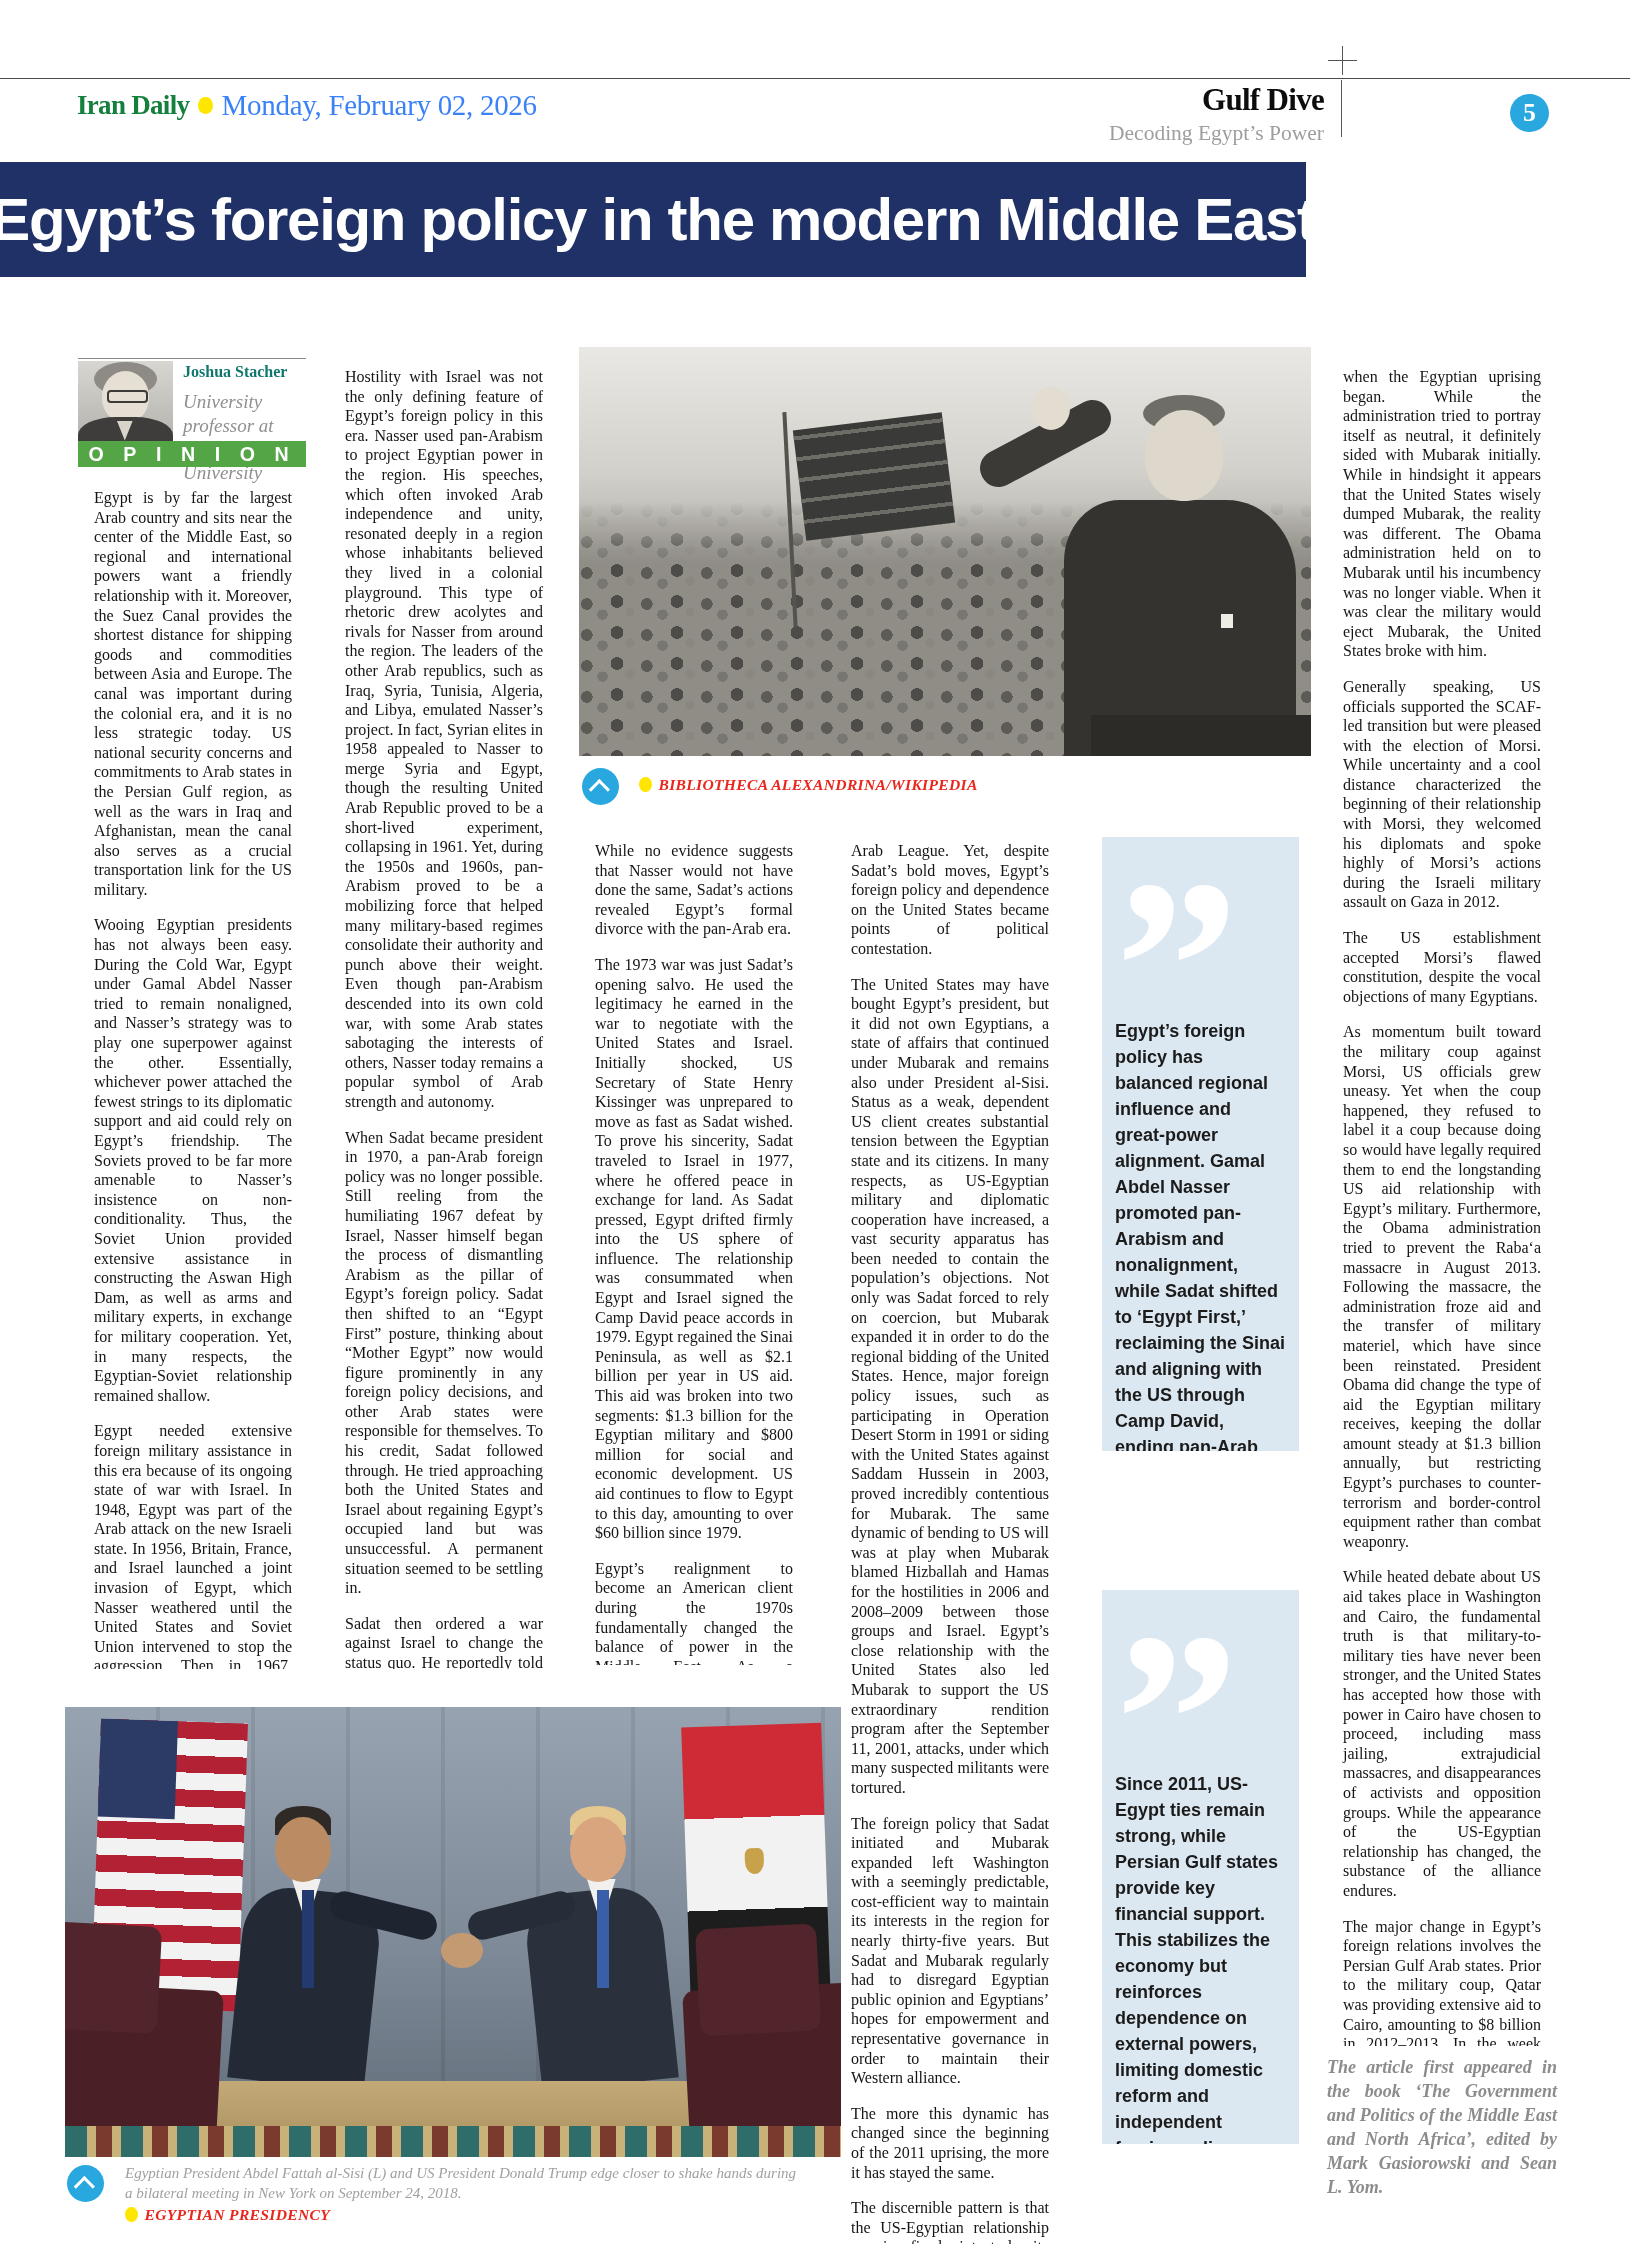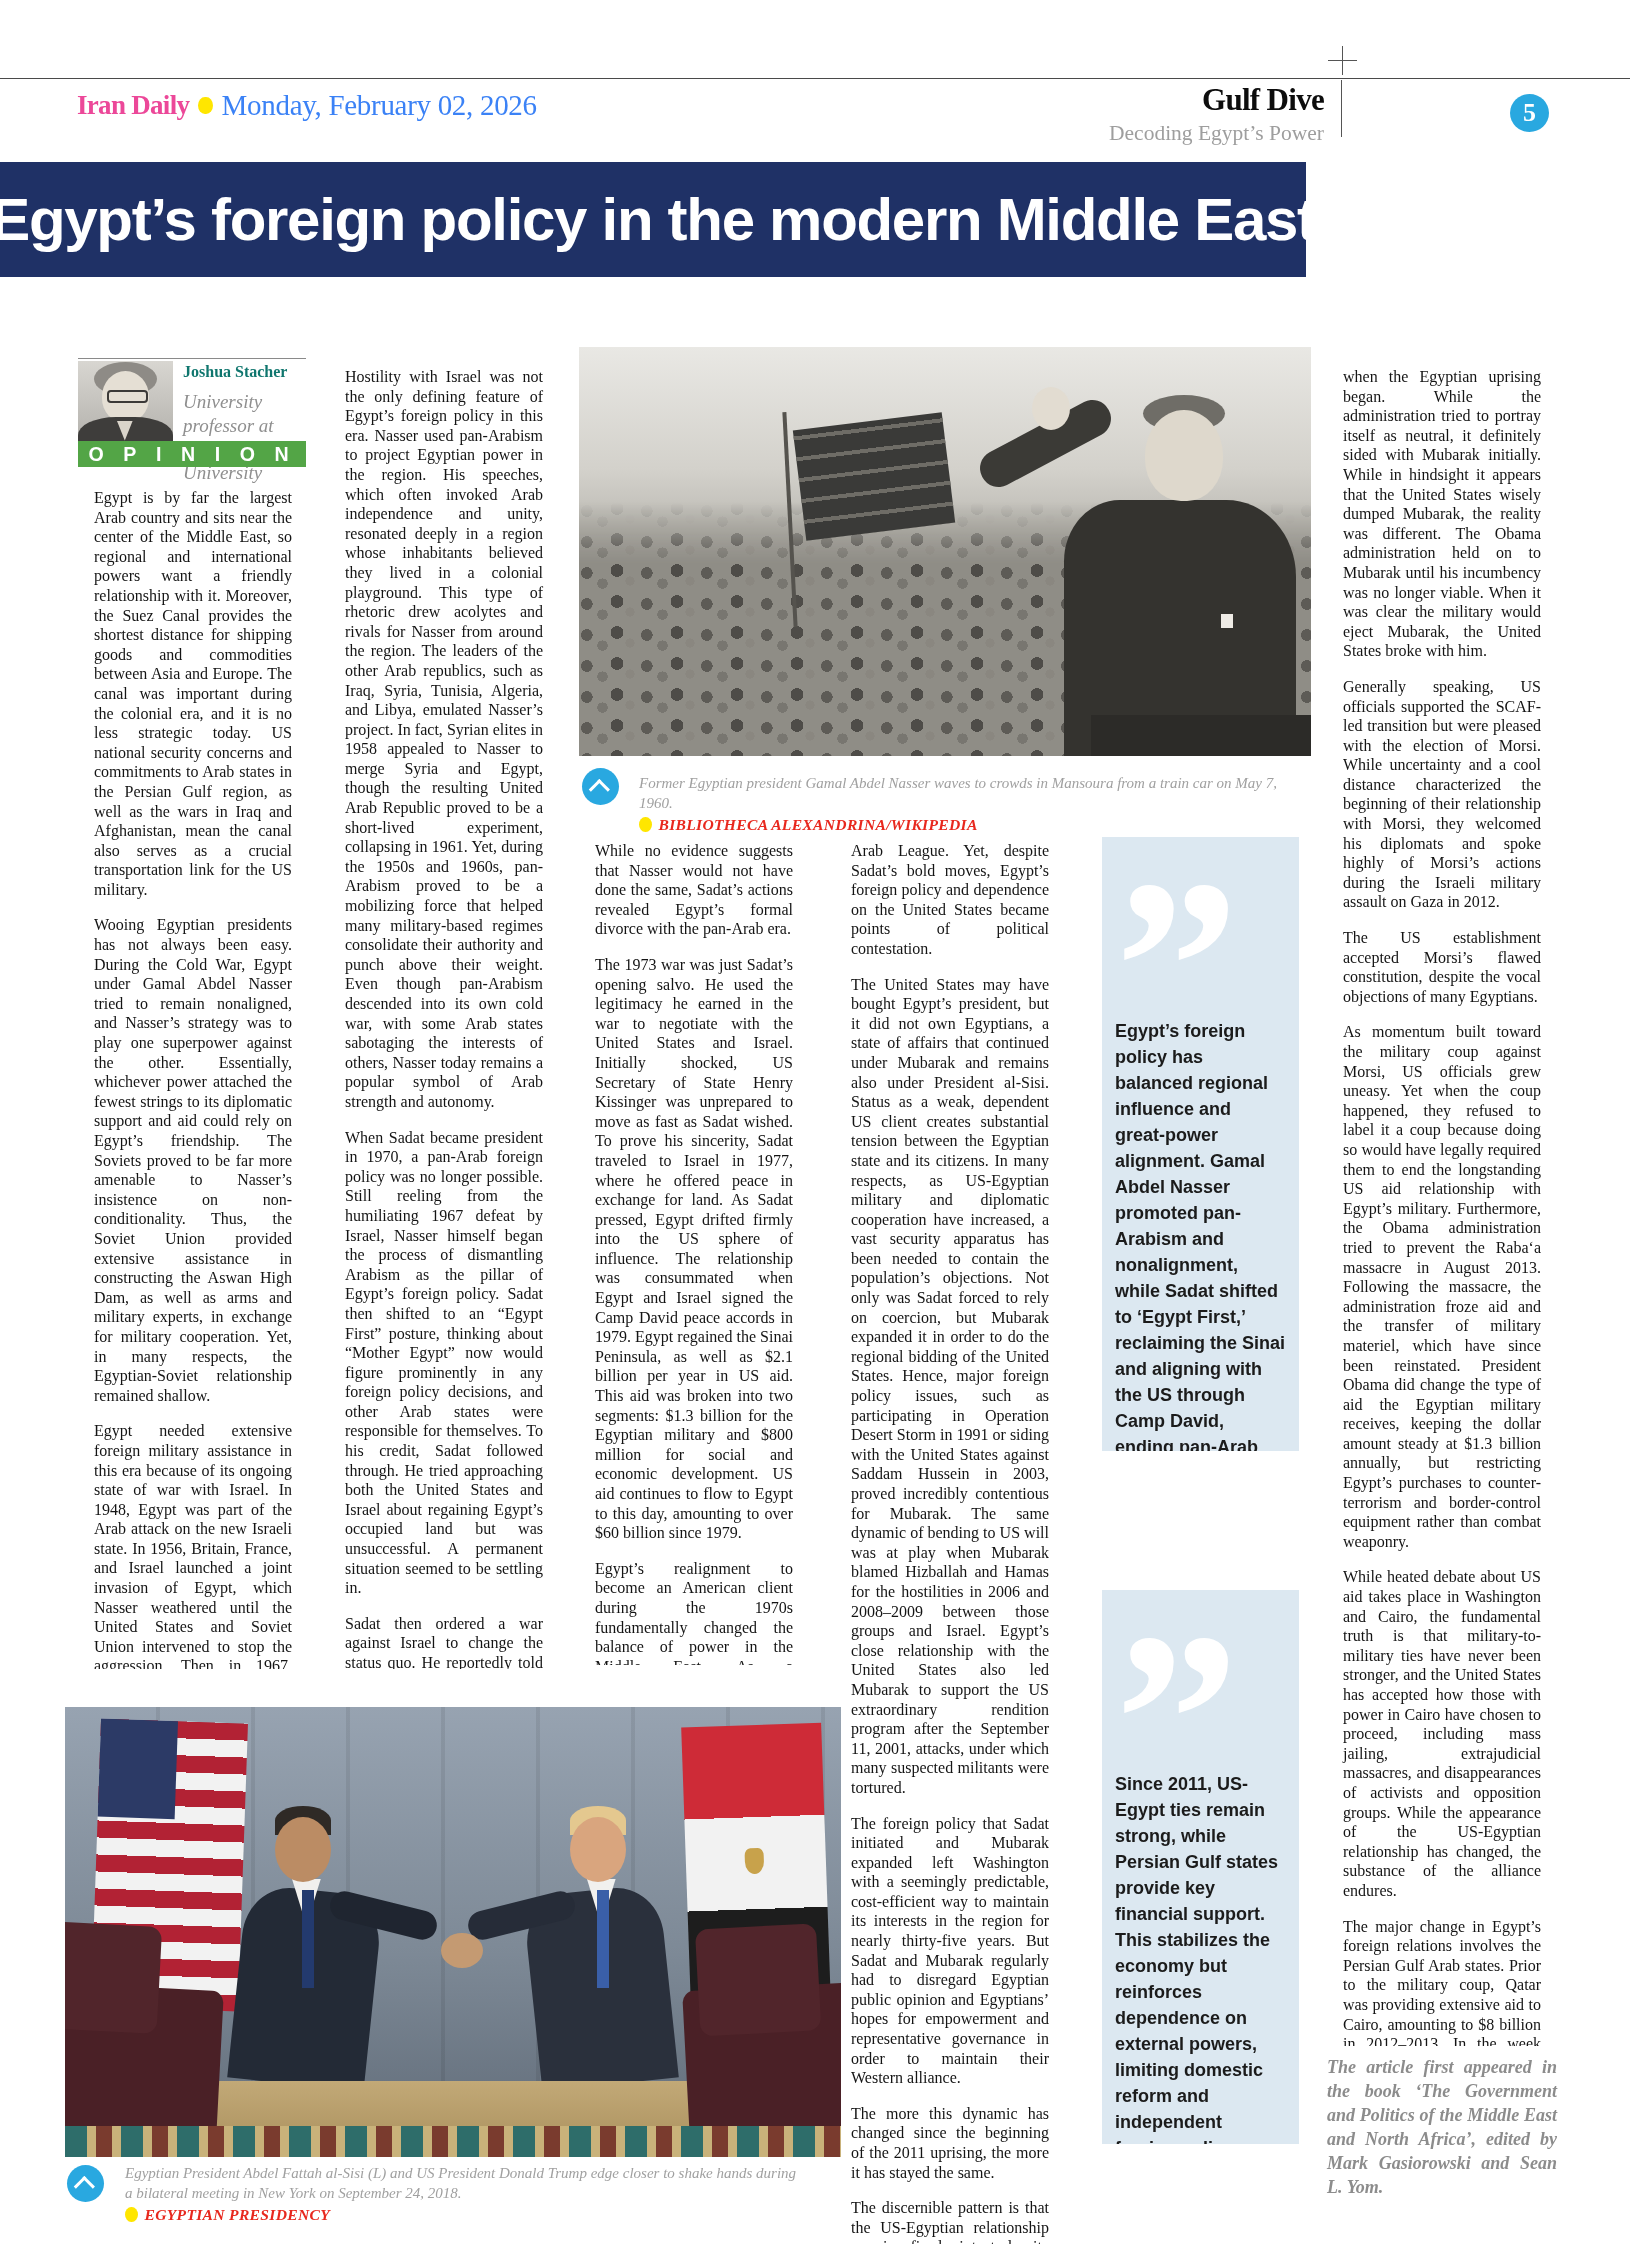--- a/index.html
+++ b/index.html
@@ -11,21 +11,21 @@
     color:#141414;
     overflow:hidden;
   }
   
   .top-rule{position:absolute;left:0;top:78px;width:1630px;height:1.3px;background:#4a4a4a;}
   .plus-mark{position:absolute;left:1328px;top:46px;width:29px;height:29px;}
   .plus-mark::before{content:"";position:absolute;left:13.7px;top:0;width:1.3px;height:29px;background:#555;}
   .plus-mark::after{content:"";position:absolute;left:0;top:13.7px;width:29px;height:1.3px;background:#555;}
   .vert-rule{position:absolute;left:1341px;top:80px;width:1.3px;height:57px;background:#555;}
   .brand-row{position:absolute;left:77px;top:89px;display:flex;align-items:center;gap:9px;}
-  .brand{font-weight:bold;font-size:27px;color:#ec4899;letter-spacing:-0.7px;}
+  .brand{font-weight:bold;font-size:27px;color:#15803d;letter-spacing:-0.7px;}
   .ydot{width:14.3px;height:17.6px;border-radius:50%;background:#ffe600;flex:0 0 auto;}
   .issue-date{font-size:29px;color:#3b82f6;letter-spacing:-0.3px;}
   .section-block{position:absolute;right:306px;top:82px;text-align:right;}
   .section-title{font-weight:bold;font-size:31px;color:#0d0d0d;letter-spacing:-0.7px;}
   .section-sub{font-size:21.5px;color:#9e9e9e;margin-top:2.6px;}
   .page-badge{position:absolute;left:1510px;top:94px;width:39px;height:38px;border-radius:50%;
     background:#29a8e0;color:#fff;display:flex;align-items:center;justify-content:center;
     font-weight:bold;font-size:26px;}
   
   .banner{position:absolute;left:0;top:162px;width:1306px;height:115px;background:#1f3166;
@@ -208,21 +208,20 @@
     <div class="n-hand"></div>
     <div class="n-hair"></div>
     <div class="n-head"></div>
     <div class="n-square"></div>
   </div>
   <div class="train-edge"></div>
 </div>
 
 <div class="chev" style="left:582px;top:768px;"></div>
 <div class="cap-block" style="left:639px;top:773px;width:659px;">
-  <div class="cap-text">Former Egyptian president Gamal Abdel Nasser waves to crowds in Mansoura from a train car on May 7, 1960.</div>
   <div class="credit-row">
     <span class="credit-dot"></span>
     <span class="credit">BIBLIOTHECA ALEXANDRINA/WIKIPEDIA</span>
   </div>
 </div>
 
 <div class="quote q1">
   <span class="qmark"></span>
   <div class="qtext">Egypt’s foreign policy has balanced regional influence and great-power alignment. Gamal Abdel Nasser promoted pan-Arabism and nonalignment, while Sadat shifted to ‘Egypt First,’ reclaiming the Sinai and aligning with the US through Camp David, ending pan-Arab ambitions.</div>
 </div>

